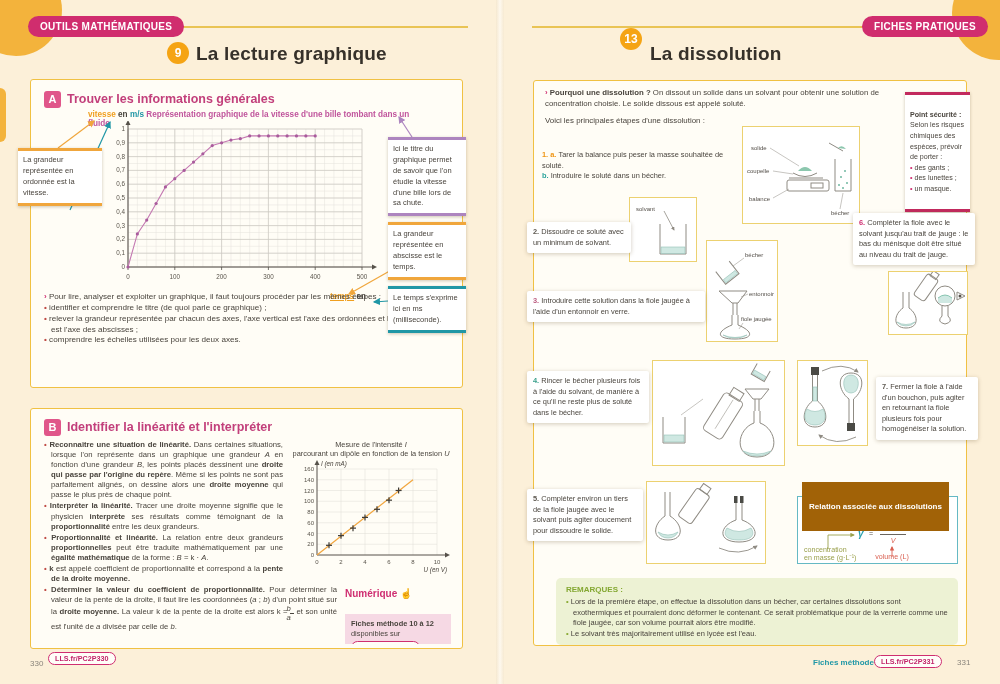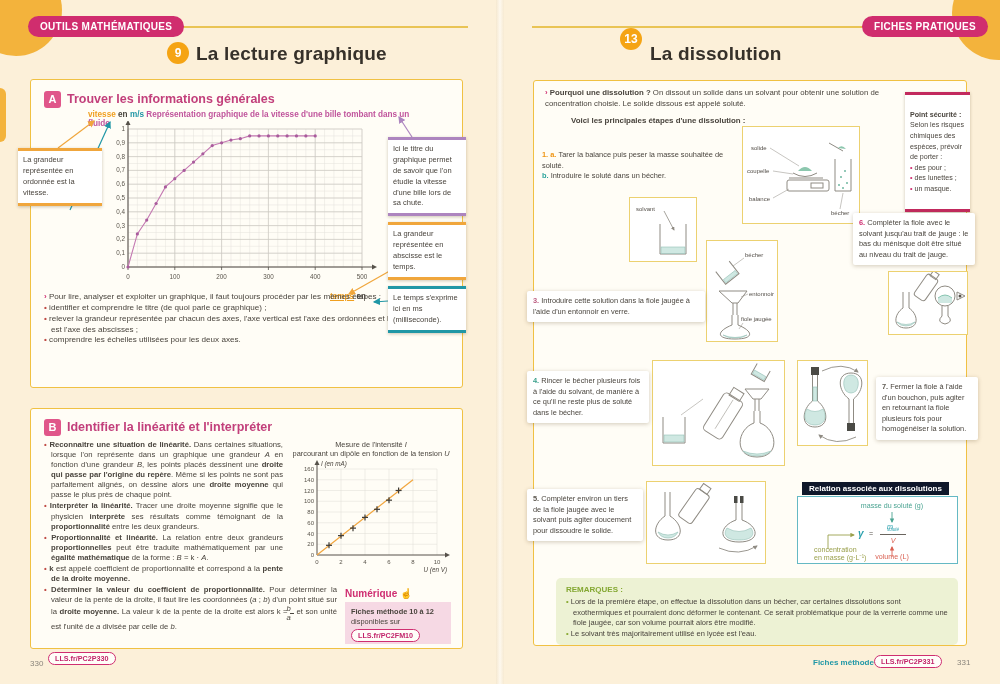--- a/index.html
+++ b/index.html
@@ -18,31 +18,31 @@
 .bt-orange{border-color:#f0a63c}.bt-teal{border-color:#2097a6}.bt-purple{border-color:#ad85bf}
 .chart-heading{position:absolute;font-size:8.2px;font-weight:bold}
 .bullets{position:absolute;font-size:8.1px;line-height:1.34}
 .bullets div{text-indent:-7px;padding-left:7px}
 .boxb-content{position:absolute;font-size:7.7px;line-height:1.31;text-align:justify;overflow:hidden}
 .boxb-content p{text-indent:-7px;padding-left:7px;margin-bottom:1px}
 .figure{float:right;width:160px;margin:0 0 3px 8px;text-align:center}
 .figure .ftitle{font-size:7.4px;line-height:1.25;color:#4a453e;text-align:center;text-indent:0;padding:0}
 .numerique{float:right;clear:right;width:106px;margin:4px 0 0 8px;text-indent:0}
 .num-label{color:#cf2e71;font-weight:bold;font-size:10px;text-indent:0;padding:0}
-.num-box{background:#f6d9e4;padding:5px 6px;margin-top:2px;font-size:7.4px;line-height:1.35;text-align:left;text-indent:0}
+.num-box{background:#f6d9e4;padding:5px 6px;margin-top:14px;font-size:7.4px;line-height:1.35;text-align:left;text-indent:0}
 .pill{display:inline-block;border:1px solid #cf2e71;color:#c2246a;font-weight:bold;font-size:7.2px;border-radius:8px;padding:1px 6px;background:#fffdf8;white-space:nowrap}
 .stepcard{position:absolute;background:#fff;box-shadow:0 1px 4px rgba(90,70,30,.28);border-radius:2px;padding:5px 6px;font-size:7.4px;line-height:1.42;color:#49443d;white-space:pre-line;z-index:2}
 .steptext{position:absolute;font-size:7.4px;line-height:1.42;color:#49443d;white-space:pre-line}
 .diagram{position:absolute;background:#fff;border:1px solid #ecd170}
 .dstroke{fill:none;stroke:#8f8b83;stroke-width:1}
 .dline{stroke:#8f8b83;stroke-width:.5}
 .dlabel{font-size:6px;fill:#55504a}
 .liquid{fill:#cfe8e2;stroke:#93bfb6;stroke-width:.6}
 .sec-box{position:absolute;width:65px;background:#fff;border-top:3px solid #c22a5e;border-bottom:3px solid #c22a5e;box-shadow:0 1px 3px rgba(90,70,30,.3);padding:4px 5px;font-size:7.1px;line-height:1.5;color:#4a453e;white-space:pre-line;z-index:2}
-.rel-head{position:absolute;background:#0f172a;color:#fff;font-weight:bold;font-size:8px;padding:2px 7px;z-index:3}
+.rel-head{position:absolute;background:#a16207;color:#fff;font-weight:bold;font-size:8px;padding:20px 7px;z-index:3}
 .rel-box{position:absolute;border:1.5px solid #65b9c4;background:#fff;z-index:2}
 .rel-box span{position:absolute;font-size:7.1px;line-height:1.15}
 .remarques{position:absolute;background:#edf2d4;border-radius:5px;padding:6px 10px;font-size:7.5px;line-height:1.4}
 .remarques .rtitle{color:#84a832;font-weight:bold;font-size:8px;margin-bottom:2px}
 .remarques div.item{text-indent:-7px;padding-left:7px}
 .footer{position:absolute;font-size:8px;color:#8a857c}
 .frac{display:inline-block;text-align:center;vertical-align:-0.8em;line-height:1.05}
 .frac .fn{display:block;border-bottom:.8px solid #49443d;padding:0 2px;font-style:italic}
 .frac .fd{display:block;padding:0 2px;font-style:italic}
 .crease{position:absolute;left:496px;top:0;width:8px;height:684px;background:linear-gradient(90deg,rgba(120,90,40,.05),rgba(255,255,255,.55),rgba(120,90,40,.04))}
@@ -293,32 +293,33 @@
   <div class="footer" style="left:30px;top:659px">330</div>
   <span class="pill" style="position:absolute;left:48px;top:652px">LLS.fr/PC2P330</span>
 
   <div class="rule" style="left:532px;top:26px;width:340px"></div>
   <div class="badge" style="left:862px;top:16px">FICHES PRATIQUES</div>
   <div class="num-circle" style="left:620px;top:28px">13</div>
   <div class="page-h1" style="left:650px;top:43px">La dissolution</div>
 
   <div class="bigbox" style="left:533px;top:80px;width:434px;height:566px"></div>
   <div style="position:absolute;left:545px;top:88px;width:352px;font-size:7.8px;line-height:1.4"><span style="font-weight: bold; color: rgb(207, 46, 113);">› </span><span style="font-weight: bold;">Pourquoi une dissolution ? </span><span>On dissout un solide dans un solvant pour obtenir une solution de concentration choisie. Le solide dissous est appelé soluté.</span></div>
-  <div style="position:absolute;left:571px;top:116px;font-size:7.9px;font-weight:bold">Voici les principales étapes d'une dissolution :</div>
+  <div style="position:absolute;left:545px;top:116px;font-size:7.9px;font-weight:normal">Voici les principales étapes d'une dissolution :</div>
 
   <div class="sec-box" style="left:905px;top:92px">
     <span style="font-weight:bold">Point sécurité :</span>
     <div><span>Selon les risques chimiques des espèces, prévoir de porter :
-</span><span style="font-weight: bold; color: rgb(207, 46, 113);">• </span><span>des pour ;
+</span><span style="font-weight: bold; color: rgb(207, 46, 113);">• </span><span>des gants ;
 </span><span style="font-weight: bold; color: rgb(207, 46, 113);">• </span><span>des lunettes ;
 </span><span style="font-weight: bold; color: rgb(207, 46, 113);">• </span><span>un masque.</span></div>
   </div>
 
   <div class="steptext" style="left:542px;top:150px;width:196px"><span style="font-weight: bold; color: rgb(239, 148, 18);">1. a. </span><span>Tarer la balance puis peser la masse souhaitée de soluté.
 </span><span style="font-weight: bold; color: rgb(42, 163, 155);">b. </span><span>Introduire le soluté dans un bécher.</span></div>
+  <div class="stepcard" style="left:527px;top:222px;width:104px"><span style="font-weight: bold; color: rgb(93, 88, 80);">2. </span><span>Dissoudre ce soluté avec un minimum de solvant.</span></div>
   <div class="stepcard" style="left:527px;top:291px;width:178px"><span style="font-weight: bold; color: rgb(189, 95, 130);">3. </span><span>Introduire cette solution dans la fiole jaugée à l'aide d'un entonnoir en verre.</span></div>
   <div class="stepcard" style="left:527px;top:371px;width:122px"><span style="font-weight: bold; color: rgb(58, 160, 139);">4. </span><span>Rincer le bécher plusieurs fois à l'aide du solvant, de manière à ce qu'il ne reste plus de soluté dans le bécher.</span></div>
   <div class="stepcard" style="left:527px;top:489px;width:116px"><span style="font-weight: bold; color: rgb(93, 88, 80);">5. </span><span>Compléter environ un tiers de la fiole jaugée avec le solvant puis agiter doucement pour dissoudre le solide.</span></div>
   <div class="stepcard" style="left:853px;top:213px;width:122px"><span style="font-weight: bold; color: rgb(207, 46, 113);">6. </span><span>Compléter la fiole avec le solvant jusqu'au trait de jauge : le bas du ménisque doit être situé au niveau du trait de jauge.</span></div>
   <div class="stepcard" style="left:876px;top:377px;width:102px"><span style="font-weight: bold; color: rgb(93, 88, 80);">7. </span><span>Fermer la fiole à l'aide d'un bouchon, puis agiter en retournant la fiole plusieurs fois pour homogénéiser la solution.</span></div>
 
   <div class="diagram" style="left:742px;top:126px;width:118px;height:98px">
     <svg width="116" height="96" viewBox="0 0 116 96">
       <text class="dlabel" x="8" y="23">solide</text>
       <line class="dline" x1="27" y1="21" x2="56" y2="39"></line>
@@ -489,21 +490,21 @@
       </defs>
       <line x1="94" y1="15" x2="94" y2="25" stroke="#4aa391" stroke-width=".9" marker-end="url(#ma1)"></line>
       <path d="M30,52 L30,38 L56,38" fill="none" stroke="#9aa04c" stroke-width=".9" marker-end="url(#ma2)"></path>
       <line x1="94" y1="60" x2="94" y2="50" stroke="#d95f50" stroke-width=".9" marker-end="url(#ma3)"></line>
     </svg>
     <span style="left:24px;top:5px;width:140px;text-align:center;color:#4aa391">masse du soluté (g)</span>
     <span style="left:60px;top:31px;font-size:10px;font-style:italic;color:#2aa0ad;font-weight:bold">γ</span>
     <span style="left:71px;top:33px;color:#55504a">=</span>
     <span style="left:82px;top:26px;width:26px;text-align:center;color:#2aa0ad;font-style:italic;border-bottom:1px solid #6a655e;padding-bottom:1px"><span>m</span><sub style="font-size:4.5px">soluté</sub></span>
     <span style="left:82px;top:40px;width:26px;text-align:center;color:#d95f50;font-style:italic">V</span>
-    <span style="left:16px;top:49px;color:#9aa04c;white-space:pre-line">concentration
+    <span style="left:6px;top:49px;color:#9aa04c;white-space:pre-line">concentration
 en masse (g·L⁻¹)</span>
     <span style="left:64px;top:56px;width:60px;text-align:center;color:#d95f50">volume (L)</span>
   </div>
 
   <div class="remarques" style="left:556px;top:578px;width:402px">
     <div class="rtitle">REMARQUES :</div>
     <div class="item"><span style="font-weight: bold; color: rgb(138, 171, 51);">• </span><span>Lors de la première étape, on effectue la dissolution dans un bécher, car certaines dissolutions sont exothermiques et pourraient donc déformer le contenant. Ce serait problématique pour de la verrerie comme une fiole jaugée, car son volume pourrait alors être modifié.</span></div>
     <div class="item"><span style="font-weight: bold; color: rgb(138, 171, 51);">• </span><span>Le solvant très majoritairement utilisé en lycée est l'eau.</span></div>
   </div>
 

